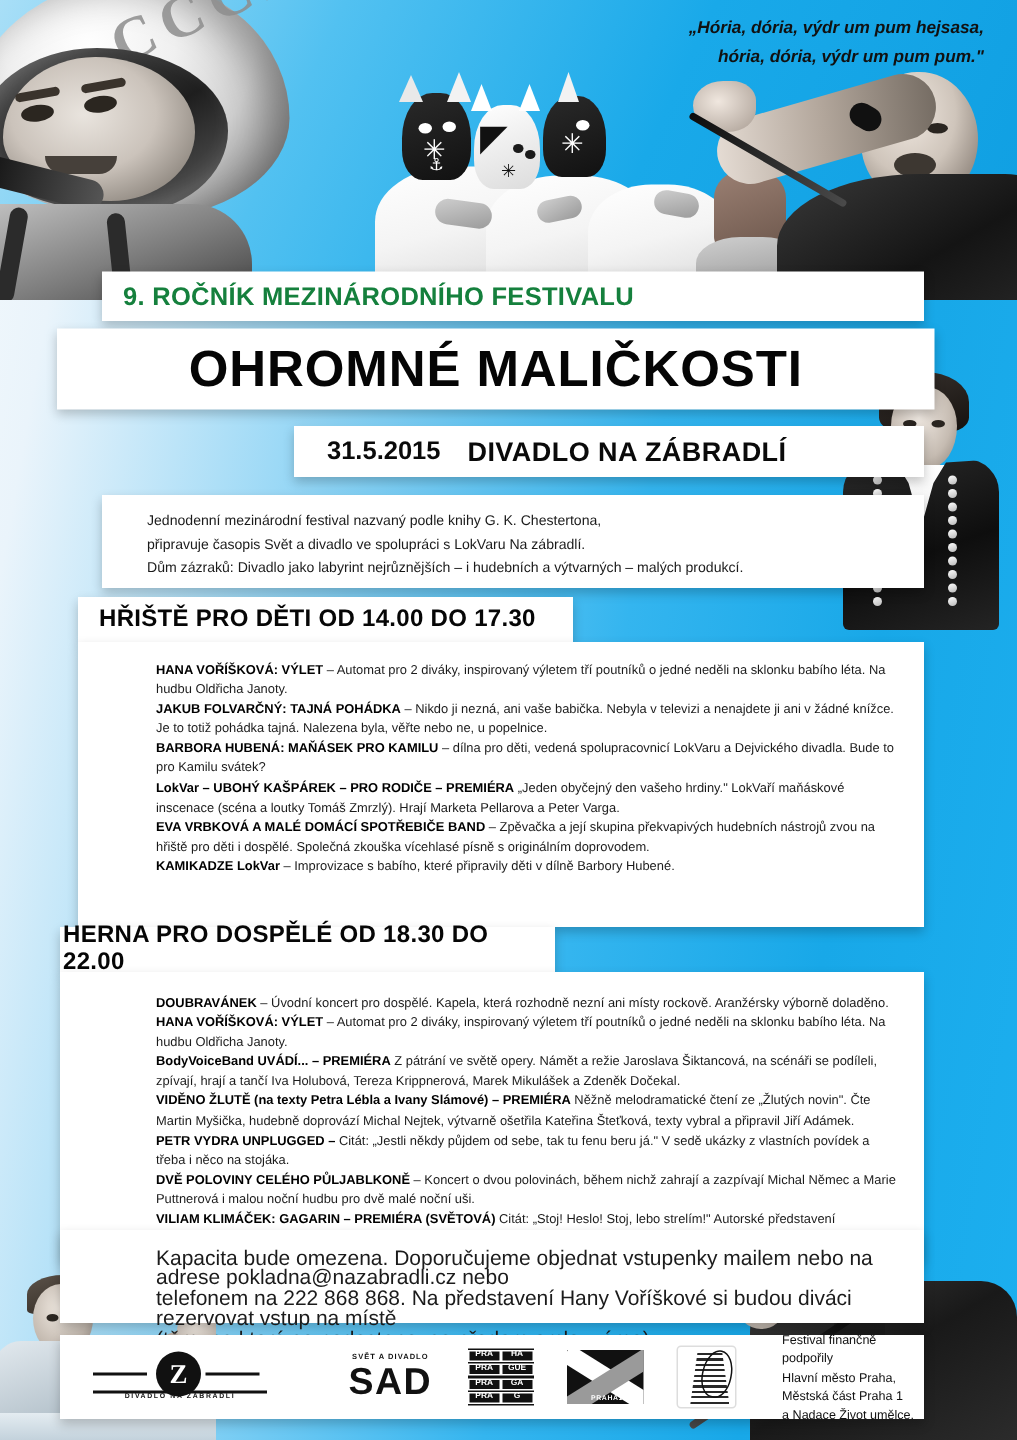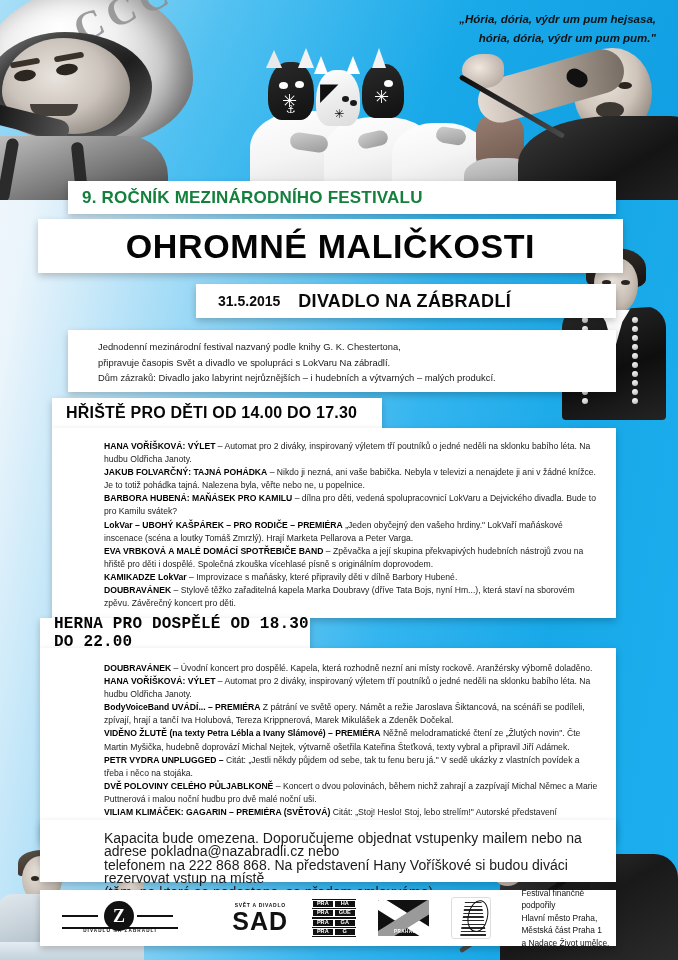--- a/index.html
+++ b/index.html
@@ -185,38 +185,38 @@
     display:flex; align-items:center; justify-content:center;
   }
   .band-title .txt {
     font-size:34px; font-weight:bold; color:#050505;
     letter-spacing:.6px;
   }
   .band-date {
     left:196px; top:284px; width:420px; height:34px;
     display:flex; align-items:center; gap:18px; padding-left:22px;
   }
-  .band-date .d1 { font-size:14px; font-weight:bold; color:#0a0a0a; }
+  .band-date .d1 { font-size:17px; font-weight:bold; color:#0a0a0a; }
   .band-date .d2 { font-size:18px; font-weight:bold; color:#0a0a0a; letter-spacing:.3px; }
 
   .band-intro {
     left:68px; top:330px; width:548px; height:62px;
     padding:9px 0 0 30px;
   }
   .band-intro p {
     font-size:9.4px; line-height:15.5px; color:#1a1a1a;
   }
 
   .band-h1 {
     left:52px; top:398px; width:330px; height:30px;
     display:flex; align-items:center; padding-left:14px;
   }
   .band-h2 {
-    left:40px; top:618px; width:270px; height:30px;
-    display:flex; align-items:center; padding-left:14px;font-family:Liberation Mono, monospace;
+    left:40px; top:618px; width:330px; height:30px;
+    display:flex; align-items:center; padding-left:2px;
   }
   .band-h1 .txt, .band-h2 .txt {
     font-size:16px; font-weight:bold; color:#060606; letter-spacing:.2px;
   }
 
   .band-body1 {
     left:52px; top:428px; width:564px; height:190px;
     padding:12px 16px 0 52px;
   }
   .band-body2 {
@@ -594,22 +594,21 @@
     <span class="txt">HŘIŠTĚ PRO DĚTI OD 14.00 DO 17.30</span>
   </div>
 
   <div class="band band-body1">
     <div id="children-items">
         <p class="prog-line"><b>HANA VOŘÍŠKOVÁ: VÝLET</b><span> – Automat pro 2 diváky, inspirovaný výletem tří poutníků o jedné neděli na sklonku babího léta. Na hudbu Oldřicha Janoty.</span></p>
         <p class="prog-line"><b>JAKUB FOLVARČNÝ: TAJNÁ POHÁDKA</b><span> – Nikdo ji nezná, ani vaše babička. Nebyla v televizi a nenajdete ji ani v žádné knížce. Je to totiž pohádka tajná. Nalezena byla, věřte nebo ne, u popelnice.</span></p>
         <p class="prog-line"><b>BARBORA HUBENÁ: MAŇÁSEK PRO KAMILU</b><span>  – dílna pro děti, vedená spolupracovnicí LokVaru a Dejvického divadla. Bude to pro Kamilu svátek?</span></p>
         <p class="prog-line"><b>LokVar – UBOHÝ KAŠPÁREK – PRO RODIČE – PREMIÉRA</b><span> „Jeden obyčejný den vašeho hrdiny." LokVaří maňáskové inscenace (scéna a loutky Tomáš Zmrzlý). Hrají Marketa Pellarova a Peter Varga.</span></p>
         <p class="prog-line"><b>EVA VRBKOVÁ A MALÉ DOMÁCÍ SPOTŘEBIČE BAND</b><span> – Zpěvačka a její skupina překvapivých hudebních nástrojů zvou na hřiště pro děti i dospělé. Společná zkouška vícehlasé písně s originálním doprovodem.</span></p>
-        <p class="prog-line"><b>KAMIKADZE LokVar</b><span> – Improvizace s maňásky, které připravily děti v dílně Barbory Hubené.</span></p>
-        <p class="prog-line"><b>DOUBRAVÁNEK</b><span> – Stylově těžko zařaditelná kapela Marka Doubravy (dříve Tata Bojs, nyní Hm...), která staví na sborovém zpěvu. Závěrečný koncert pro děti.</span></p>
+        <p class="prog-line"><b>KAMIKADZE LokVar</b><span> – Improvizace s babího, které připravily děti v dílně Barbory Hubené.</span></p>
       </div>
   </div>
 
   <div class="band band-h2">
     <span class="txt">HERNA PRO DOSPĚLÉ OD 18.30 DO 22.00</span>
   </div>
 
   <div class="band band-body2">
     <div id="adults-items">
         <p class="prog-line"><b>DOUBRAVÁNEK</b><span> – Úvodní koncert pro dospělé. Kapela, která rozhodně nezní ani místy rockově. Aranžérsky výborně doladěno.</span></p>

